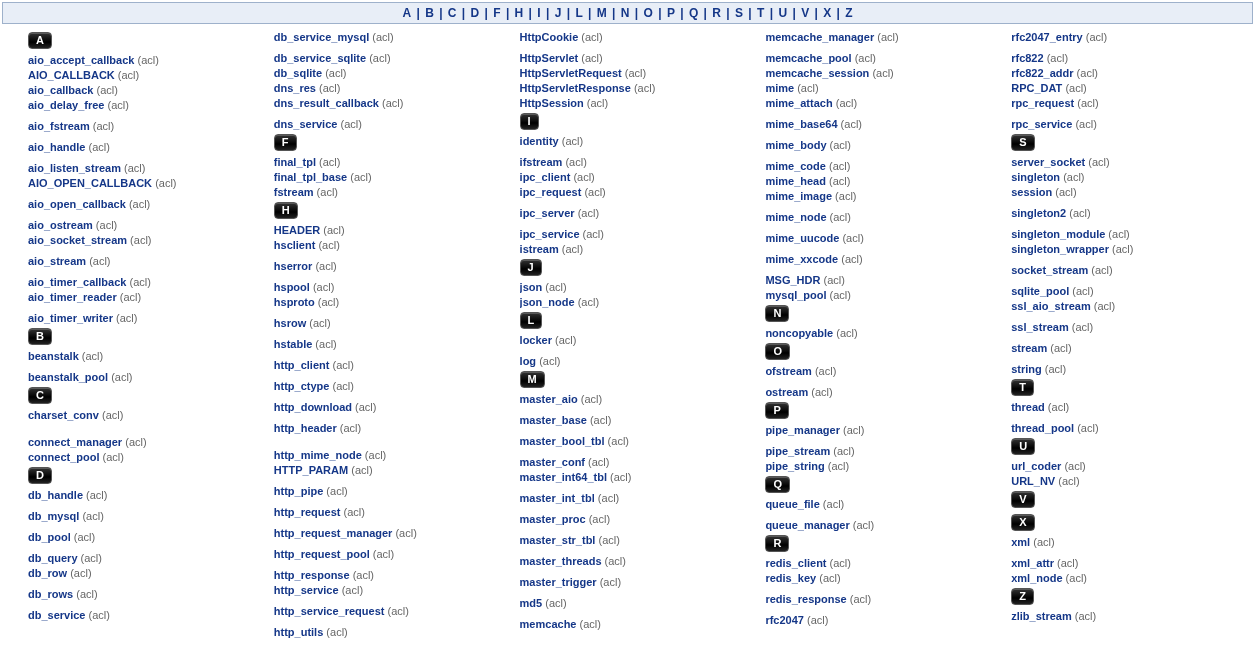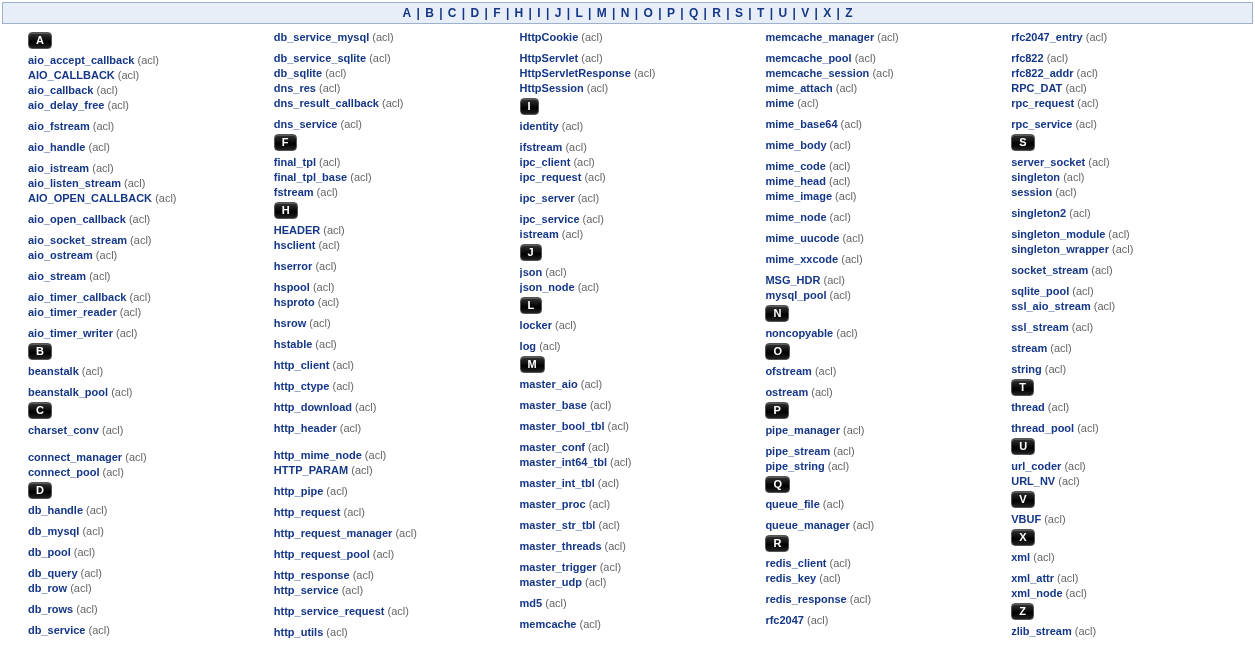--- a/index.html
+++ b/index.html
@@ -74,28 +74,27 @@
       <div><span class="letter-badge">A</span></div>
       <div class="entry"><a class="name">aio_accept_callback</a><span class="ns"> (acl)</span></div>
       <div class="entry"><a class="name">AIO_CALLBACK</a><span class="ns"> (acl)</span></div>
       <div class="entry"><a class="name">aio_callback</a><span class="ns"> (acl)</span></div>
       <div class="entry"><a class="name">aio_delay_free</a><span class="ns"> (acl)</span></div>
       <div class="group-spacer"></div>
       <div class="entry"><a class="name">aio_fstream</a><span class="ns"> (acl)</span></div>
       <div class="group-spacer"></div>
       <div class="entry"><a class="name">aio_handle</a><span class="ns"> (acl)</span></div>
       <div class="group-spacer"></div>
-      <div class="entry"><a class="name">aio_istream</a><span class="ns"> (acl)</span></div>
       <div class="entry"><a class="name">aio_listen_stream</a><span class="ns"> (acl)</span></div>
       <div class="entry"><a class="name">AIO_OPEN_CALLBACK</a><span class="ns"> (acl)</span></div>
       <div class="group-spacer"></div>
       <div class="entry"><a class="name">aio_open_callback</a><span class="ns"> (acl)</span></div>
       <div class="group-spacer"></div>
+      <div class="entry"><a class="name">aio_ostream</a><span class="ns"> (acl)</span></div>
       <div class="entry"><a class="name">aio_socket_stream</a><span class="ns"> (acl)</span></div>
-      <div class="entry"><a class="name">aio_ostream</a><span class="ns"> (acl)</span></div>
       <div class="group-spacer"></div>
       <div class="entry"><a class="name">aio_stream</a><span class="ns"> (acl)</span></div>
       <div class="group-spacer"></div>
       <div class="entry"><a class="name">aio_timer_callback</a><span class="ns"> (acl)</span></div>
       <div class="entry"><a class="name">aio_timer_reader</a><span class="ns"> (acl)</span></div>
       <div class="group-spacer"></div>
       <div class="entry"><a class="name">aio_timer_writer</a><span class="ns"> (acl)</span></div>
       <div><span class="letter-badge">B</span></div>
       <div class="entry"><a class="name">beanstalk</a><span class="ns"> (acl)</span></div>
       <div class="group-spacer"></div>
@@ -170,20 +169,21 @@
       <div class="entry"><a class="name">http_service</a><span class="ns"> (acl)</span></div>
       <div class="group-spacer"></div>
       <div class="entry"><a class="name">http_service_request</a><span class="ns"> (acl)</span></div>
       <div class="group-spacer"></div>
       <div class="entry"><a class="name">http_utils</a><span class="ns"> (acl)</span></div>
     </div>
     <div class="col">
       <div class="entry"><a class="name">HttpCookie</a><span class="ns"> (acl)</span></div>
       <div class="group-spacer"></div>
       <div class="entry"><a class="name">HttpServlet</a><span class="ns"> (acl)</span></div>
+      <div class="entry"><a class="name">HttpServletRequest</a><span class="ns"> (acl)</span></div>
       <div class="entry"><a class="name">HttpServletResponse</a><span class="ns"> (acl)</span></div>
       <div class="entry"><a class="name">HttpSession</a><span class="ns"> (acl)</span></div>
       <div><span class="letter-badge">I</span></div>
       <div class="entry"><a class="name">identity</a><span class="ns"> (acl)</span></div>
       <div class="group-spacer"></div>
       <div class="entry"><a class="name">ifstream</a><span class="ns"> (acl)</span></div>
       <div class="entry"><a class="name">ipc_client</a><span class="ns"> (acl)</span></div>
       <div class="entry"><a class="name">ipc_request</a><span class="ns"> (acl)</span></div>
       <div class="group-spacer"></div>
       <div class="entry"><a class="name">ipc_server</a><span class="ns"> (acl)</span></div>
@@ -209,33 +209,32 @@
       <div class="group-spacer"></div>
       <div class="entry"><a class="name">master_int_tbl</a><span class="ns"> (acl)</span></div>
       <div class="group-spacer"></div>
       <div class="entry"><a class="name">master_proc</a><span class="ns"> (acl)</span></div>
       <div class="group-spacer"></div>
       <div class="entry"><a class="name">master_str_tbl</a><span class="ns"> (acl)</span></div>
       <div class="group-spacer"></div>
       <div class="entry"><a class="name">master_threads</a><span class="ns"> (acl)</span></div>
       <div class="group-spacer"></div>
       <div class="entry"><a class="name">master_trigger</a><span class="ns"> (acl)</span></div>
-      <div class="entry"><a class="name">master_udp</a><span class="ns"> (acl)</span></div>
       <div class="group-spacer"></div>
       <div class="entry"><a class="name">md5</a><span class="ns"> (acl)</span></div>
       <div class="group-spacer"></div>
       <div class="entry"><a class="name">memcache</a><span class="ns"> (acl)</span></div>
     </div>
     <div class="col">
       <div class="entry"><a class="name">memcache_manager</a><span class="ns"> (acl)</span></div>
       <div class="group-spacer"></div>
       <div class="entry"><a class="name">memcache_pool</a><span class="ns"> (acl)</span></div>
       <div class="entry"><a class="name">memcache_session</a><span class="ns"> (acl)</span></div>
+      <div class="entry"><a class="name">mime</a><span class="ns"> (acl)</span></div>
       <div class="entry"><a class="name">mime_attach</a><span class="ns"> (acl)</span></div>
-      <div class="entry"><a class="name">mime</a><span class="ns"> (acl)</span></div>
       <div class="group-spacer"></div>
       <div class="entry"><a class="name">mime_base64</a><span class="ns"> (acl)</span></div>
       <div class="group-spacer"></div>
       <div class="entry"><a class="name">mime_body</a><span class="ns"> (acl)</span></div>
       <div class="group-spacer"></div>
       <div class="entry"><a class="name">mime_code</a><span class="ns"> (acl)</span></div>
       <div class="entry"><a class="name">mime_head</a><span class="ns"> (acl)</span></div>
       <div class="entry"><a class="name">mime_image</a><span class="ns"> (acl)</span></div>
       <div class="group-spacer"></div>
       <div class="entry"><a class="name">mime_node</a><span class="ns"> (acl)</span></div>
@@ -299,21 +298,20 @@
       <div class="group-spacer"></div>
       <div class="entry"><a class="name">string</a><span class="ns"> (acl)</span></div>
       <div><span class="letter-badge">T</span></div>
       <div class="entry"><a class="name">thread</a><span class="ns"> (acl)</span></div>
       <div class="group-spacer"></div>
       <div class="entry"><a class="name">thread_pool</a><span class="ns"> (acl)</span></div>
       <div><span class="letter-badge">U</span></div>
       <div class="entry"><a class="name">url_coder</a><span class="ns"> (acl)</span></div>
       <div class="entry"><a class="name">URL_NV</a><span class="ns"> (acl)</span></div>
       <div><span class="letter-badge">V</span></div>
-      <div class="entry"><a class="name">VBUF</a><span class="ns"> (acl)</span></div>
       <div><span class="letter-badge">X</span></div>
       <div class="entry"><a class="name">xml</a><span class="ns"> (acl)</span></div>
       <div class="group-spacer"></div>
       <div class="entry"><a class="name">xml_attr</a><span class="ns"> (acl)</span></div>
       <div class="entry"><a class="name">xml_node</a><span class="ns"> (acl)</span></div>
       <div><span class="letter-badge">Z</span></div>
       <div class="entry"><a class="name">zlib_stream</a><span class="ns"> (acl)</span></div>
     </div>
   </div>
 

